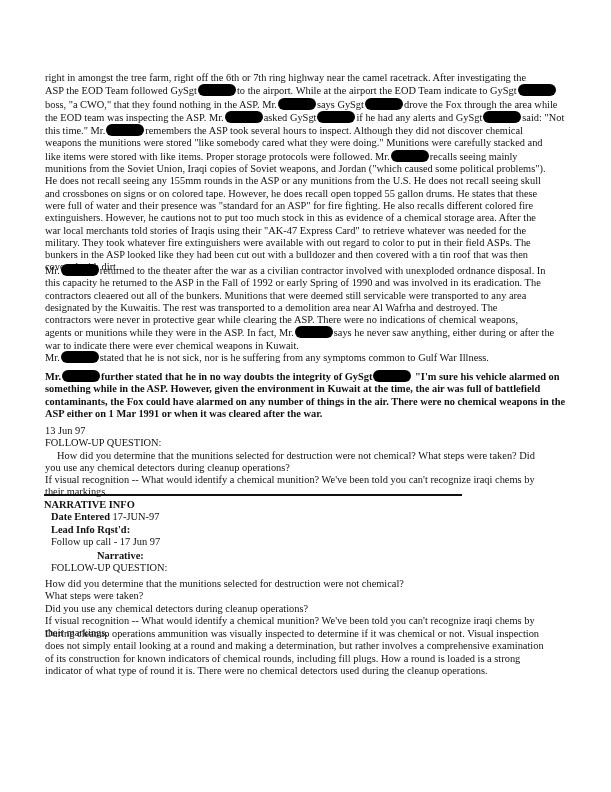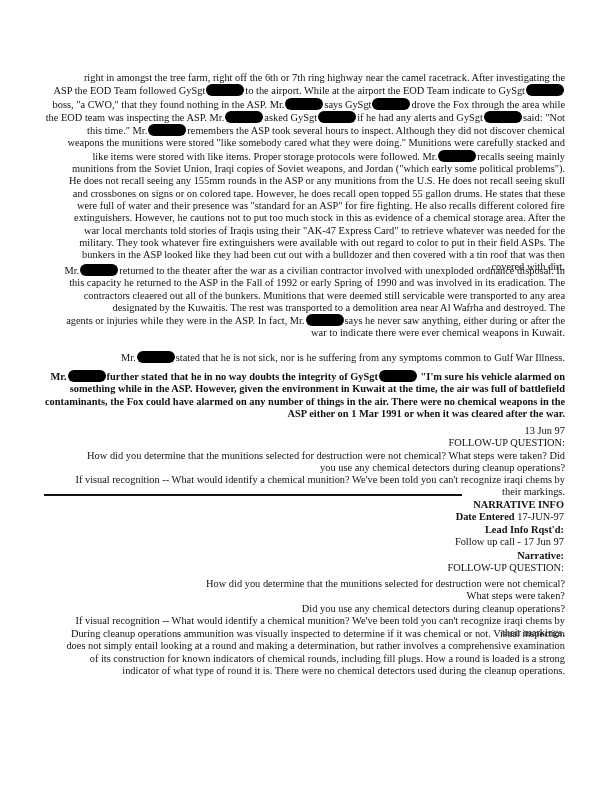--- a/index.html
+++ b/index.html
@@ -1,21 +1,21 @@
 <!DOCTYPE html>
 <html><head>
 <meta charset="utf-8">
 <style>
   html, body { margin: 0; padding: 0; background: #ffffff; }
   body { width: 611px; height: 792px; position: relative; overflow: hidden; }
   .page {
     position: absolute; left: 0; top: 0; width: 484px; height: 792px;
     background: #fff; color: #111;
     font-family: "Liberation Serif", "DejaVu Serif", serif;
-    font-size: 10.4px; line-height: 12.3px; text-align: right;
+    font-size: 10.4px; line-height: 12.3px;
   }
   .para { position: absolute; left: 45px; width: 520px; margin: 0; }
   .line { display: block; white-space: nowrap; }
   .redact {
     display: inline-block; background: #000; border-radius: 6px;
     height: 12px; vertical-align: -2px; margin: 0 1px;
   }
   .indent { padding-left: 12px; }
   .rule {
     position: absolute; left: 44px; width: 418px; height: 2px; background: #111; top: 494px;
@@ -29,36 +29,37 @@
 <div class="page">
 
   <div class="para" id="p1" style="top:72px;">
       <span class="line"><span>right in amongst the tree farm, right off the 6th or 7th ring highway near the camel racetrack.   After investigating the</span></span>
       <span class="line"><span>ASP the EOD Team followed GySgt</span><span class="redact" style="width: 38px;"></span><span>to the airport.  While at the airport the EOD Team indicate to GySgt</span><span class="redact" style="width: 38px;"></span></span>
       <span class="line"><span>boss, "a CWO," that they found nothing in the ASP.  Mr.</span><span class="redact" style="width: 38px;"></span><span>says GySgt</span><span class="redact" style="width: 38px;"></span><span>drove the Fox through the area while</span></span>
       <span class="line"><span>the EOD team was inspecting the ASP.  Mr.</span><span class="redact" style="width: 38px;"></span><span>asked GySgt</span><span class="redact" style="width: 38px;"></span><span>if he had any alerts and GySgt</span><span class="redact" style="width: 38px;"></span><span>said:  "Not</span></span>
       <span class="line"><span>this time."  Mr.</span><span class="redact" style="width: 38px;"></span><span>remembers the ASP took several hours to inspect.  Although they did not discover chemical</span></span>
       <span class="line"><span>weapons the munitions were stored "like somebody cared what they were doing."  Munitions were carefully stacked and</span></span>
       <span class="line"><span>like items were stored with like items.  Proper storage protocols were followed.  Mr.</span><span class="redact" style="width: 38px;"></span><span>recalls seeing mainly</span></span>
-      <span class="line"><span>munitions from the Soviet Union, Iraqi copies of Soviet weapons, and Jordan ("which early some political problems").</span></span>
+      <span class="line"><span>munitions from the Soviet Union, Iraqi copies of Soviet weapons, and Jordan ("which caused some political problems").</span></span>
       <span class="line"><span>He does not recall seeing any 155mm rounds in the ASP or any munitions from the U.S.  He does not recall seeing skull</span></span>
       <span class="line"><span>and crossbones on signs or on colored tape.  However, he does recall open topped 55 gallon drums.  He states that these</span></span>
       <span class="line"><span>were full of water and their presence was "standard for an ASP" for fire fighting.  He also recalls different colored fire</span></span>
       <span class="line"><span>extinguishers.  However, he cautions not to put too much stock in this as evidence of a chemical storage area.  After the</span></span>
       <span class="line"><span>war local merchants told stories of Iraqis using their "AK-47 Express Card" to retrieve whatever was needed for the</span></span>
       <span class="line"><span>military.  They took whatever fire extinguishers were available with out regard to color to put in their field ASPs.  The</span></span>
       <span class="line"><span>bunkers in the ASP looked like they had been cut out with a bulldozer and then covered with a tin roof that was then</span></span>
       <span class="line"><span>covered with dirt.</span></span>
     </div>
   <div class="para" id="p2" style="top:264px;">
       <span class="line"><span>Mr.</span><span class="redact" style="width: 38px;"></span><span>returned to the theater after the war as a civilian contractor involved with unexploded ordnance disposal.  In</span></span>
       <span class="line"><span>this capacity he returned to the ASP in the Fall of 1992 or early Spring of 1990 and was involved in its eradication.  The</span></span>
       <span class="line"><span>contractors cleaered out all of the bunkers.  Munitions that were deemed still servicable were transported to any area</span></span>
       <span class="line"><span>designated by the Kuwaitis.  The rest was transported to a demolition area near Al Wafrha and destroyed.  The</span></span>
-      <span class="line"><span>agents or injuries while they were in the ASP.  In fact, Mr.</span><span class="redact" style="width: 38px;"></span><span>says he never saw anything, either during or after the</span></span>
+      <span class="line"><span>contractors were never in protective gear while clearing the ASP.  There were no indications of chemical weapons,</span></span>
+      <span class="line"><span>agents or munitions while they were in the ASP.  In fact, Mr.</span><span class="redact" style="width: 38px;"></span><span>says he never saw anything, either during or after the</span></span>
       <span class="line"><span>war to indicate there were ever chemical weapons in Kuwait.</span></span>
     </div>
   <div class="para" id="p3" style="top:351px;">
       <span class="line"><span>Mr.</span><span class="redact" style="width: 38px;"></span><span>stated that he is not sick, nor is he suffering from any symptoms common to Gulf War Illness.</span></span>
     </div>
   <div class="para" id="p4" style="top:370px;font-weight:bold;">
       <span class="line"><span>Mr.</span><span class="redact" style="width: 38px;"></span><span>further stated that he in no way doubts the integrity of GySgt</span><span class="redact" style="width: 38px;"></span><span> "I'm sure his vehicle alarmed on</span></span>
       <span class="line"><span>something while in the ASP.  However, given the environment in Kuwait at the time, the air was full of battlefield</span></span>
       <span class="line"><span>contaminants, the Fox could have alarmed on any number of things in the air.  There were no chemical weapons in the</span></span>
       <span class="line"><span>ASP either on 1 Mar 1991 or when it was cleared after the war.</span></span>

